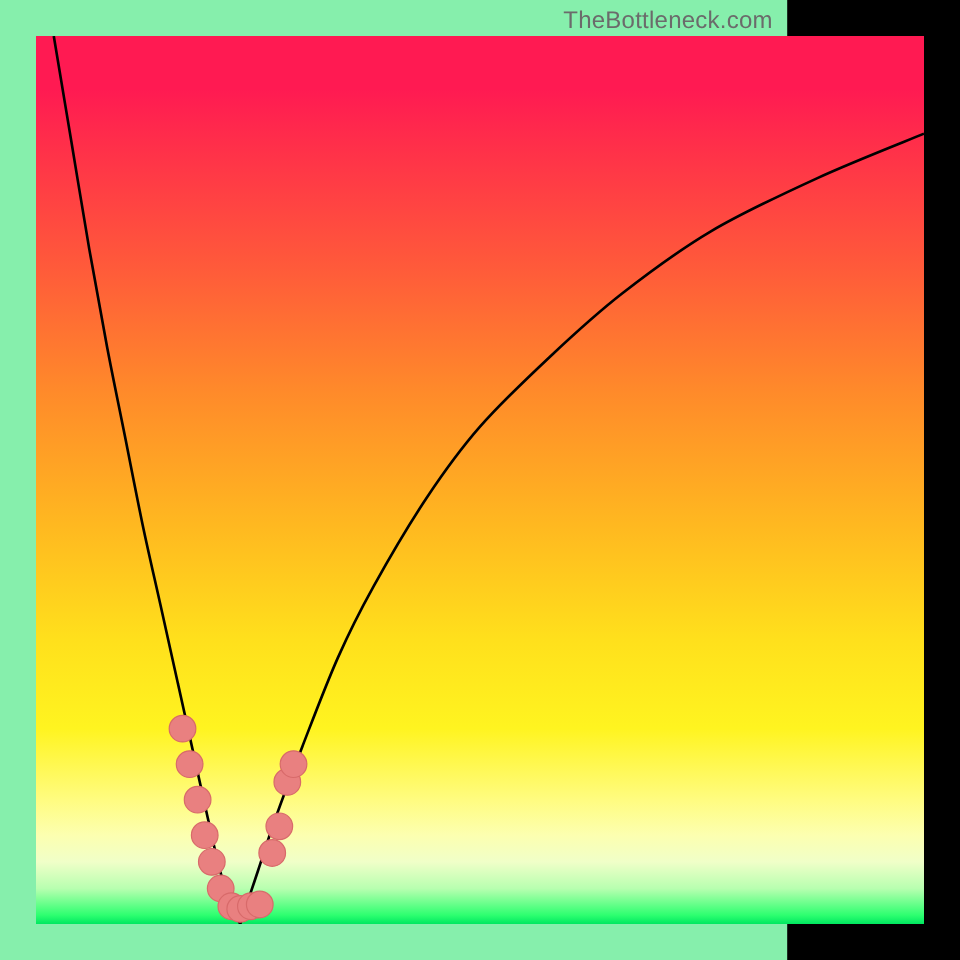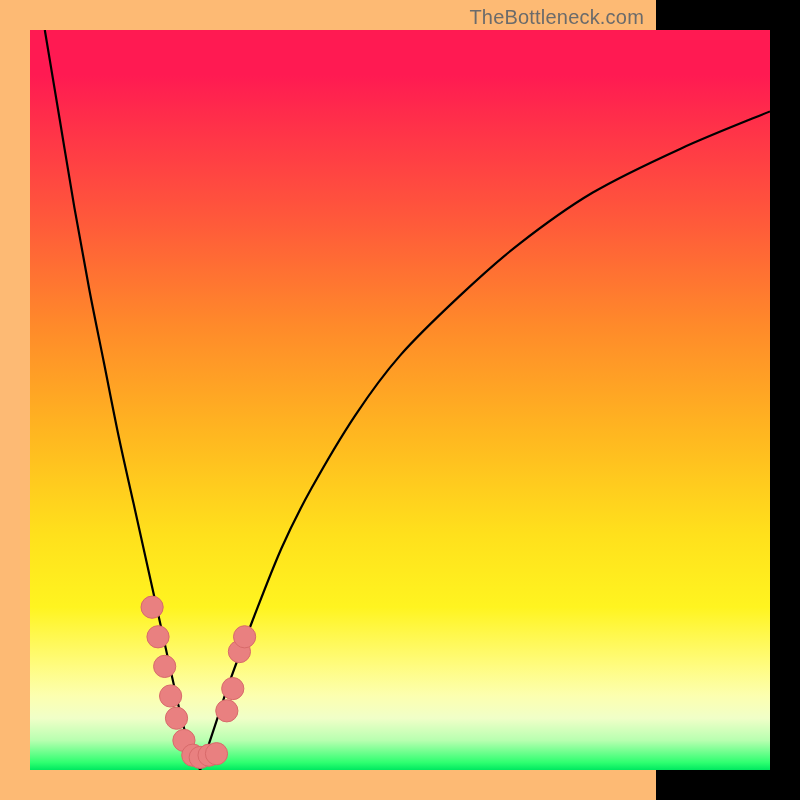--- a/index.html
+++ b/index.html
@@ -8,21 +8,21 @@
     width: 800px;
     height: 800px;
     overflow: hidden;
     background: #000;
     font-family: Arial, Helvetica, sans-serif;
   }
   .frame {
     position: relative;
     width: 656px;
     height: 800px;
-    background: #fdba74;
+    background: #86efac;
     text-decoration: underline;
   }
   .plot {
     position: absolute;
     left: 30px;
     top: 30px;
     width: 740px;
     height: 740px;
     overflow: hidden;
   }

